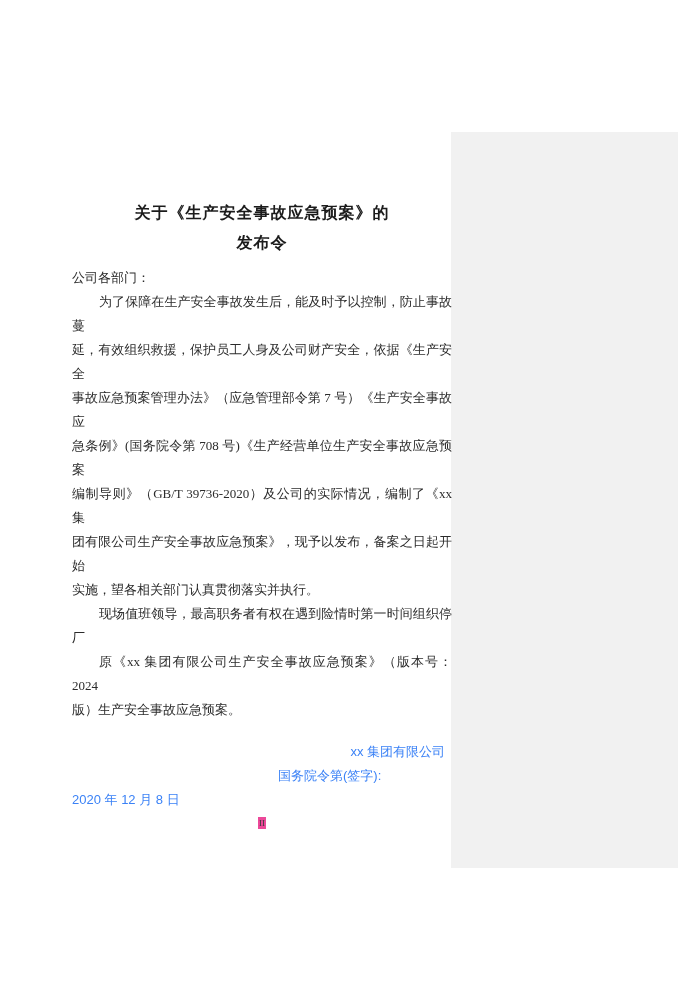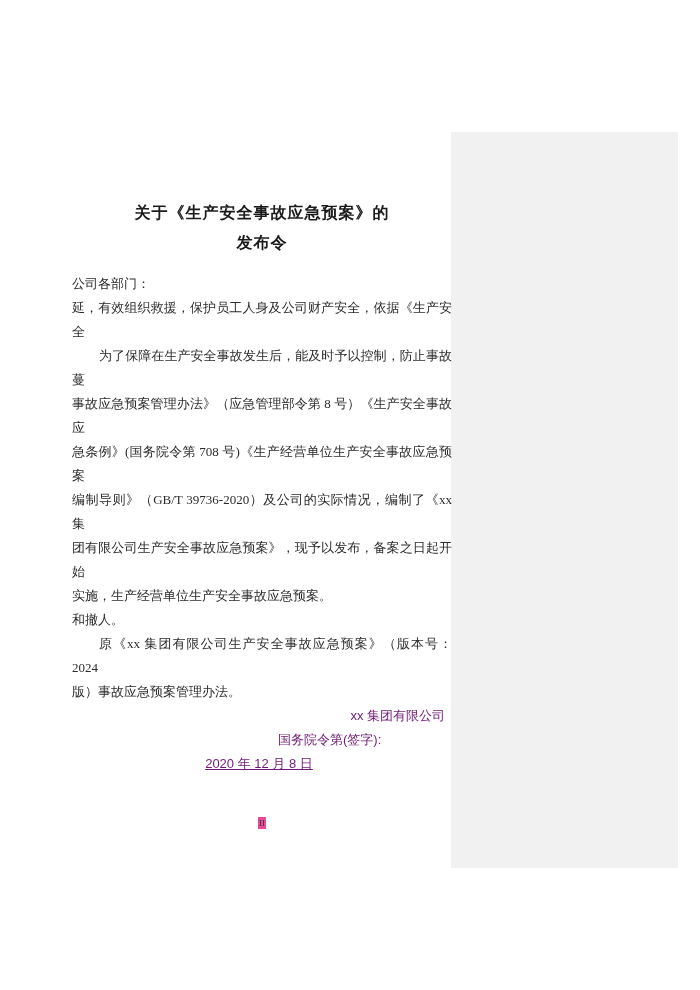--- a/index.html
+++ b/index.html
@@ -33,40 +33,41 @@
     margin-top: 198px;
     font-size: 16px;
     line-height: 30px;
     font-weight: bold;
     text-align: center;
     color: #1b1b1b;
     letter-spacing: 1px;
   }
 
   .salutation {
-    margin-top: 14px;
+    margin-top: 8px;
     font-size: 13px;
     line-height: 24px;
     color: #2b2b2b;
   }
 
   .body-lines { font-size: 13px; line-height: 24px; color: #2b2b2b; }
   .body-line { width: 380px; white-space: nowrap; }
   .body-line.just { white-space: normal; text-align: justify; text-align-last: justify; }
   .body-line.indent { text-indent: 27px; }
 
   .signature {
+    margin-top: 18px;
     font-size: 13px;
     line-height: 24px;
-    color: #701a75;
+    color: #3b82f6;
     font-family: "Liberation Sans", "Liberation Serif", "DejaVu Sans", sans-serif;
   }
   .sig-company { text-align: right; padding-right: 7px; }
   .sig-role    { margin-left: 206px; }
-  .sig-date    { text-align: center; padding-right: 6px; text-decoration: underline; }
+  .sig-date    { text-align: left; padding-right: 6px; }
 
   .footer {
     position: absolute;
     left: 72px;
     top: 812px;
     width: 380px;
     text-align: center;
   }
   .page-number-field {
     display: inline-block;
@@ -86,30 +87,30 @@
 <div class="content">
 
   <div class="doc-title">
     <div>关于《生产安全事故应急预案》的</div>
     <div>发布令</div>
   </div>
 
   <div class="salutation">公司各部门：</div>
 
   <div class="body-lines">
+      <div class="body-line indent just">为了保障在生产安全事故发生后，能及时予以控制，防止事故蔓</div>
       <div class="body-line just">延，有效组织救援，保护员工人身及公司财产安全，依据《生产安全</div>
-      <div class="body-line indent just">为了保障在生产安全事故发生后，能及时予以控制，防止事故蔓</div>
-      <div class="body-line just">事故应急预案管理办法》（应急管理部令第 8 号）《生产安全事故应</div>
+      <div class="body-line just">事故应急预案管理办法》（应急管理部令第 7 号）《生产安全事故应</div>
       <div class="body-line just">急条例》(国务院令第 708 号)《生产经营单位生产安全事故应急预案</div>
       <div class="body-line just">编制导则》（GB/T 39736-2020）及公司的实际情况，编制了《xx 集</div>
       <div class="body-line just">团有限公司生产安全事故应急预案》，现予以发布，备案之日起开始</div>
-      <div class="body-line">实施，生产经营单位生产安全事故应急预案。</div>
-      <div class="body-line">和撤人。</div>
+      <div class="body-line">实施，望各相关部门认真贯彻落实并执行。</div>
+      <div class="body-line indent just">现场值班领导，最高职务者有权在遇到险情时第一时间组织停厂</div>
       <div class="body-line indent just">原《xx 集团有限公司生产安全事故应急预案》（版本号：2024</div>
-      <div class="body-line">版）事故应急预案管理办法。</div>
+      <div class="body-line">版）生产安全事故应急预案。</div>
     </div>
 
   <div class="signature">
     <div class="sig-company">xx 集团有限公司</div>
     <div class="sig-role">国务院令第(签字):</div>
     <div class="sig-date">2020 年 12 月  8 日</div>
   </div>
 
 </div>
 

